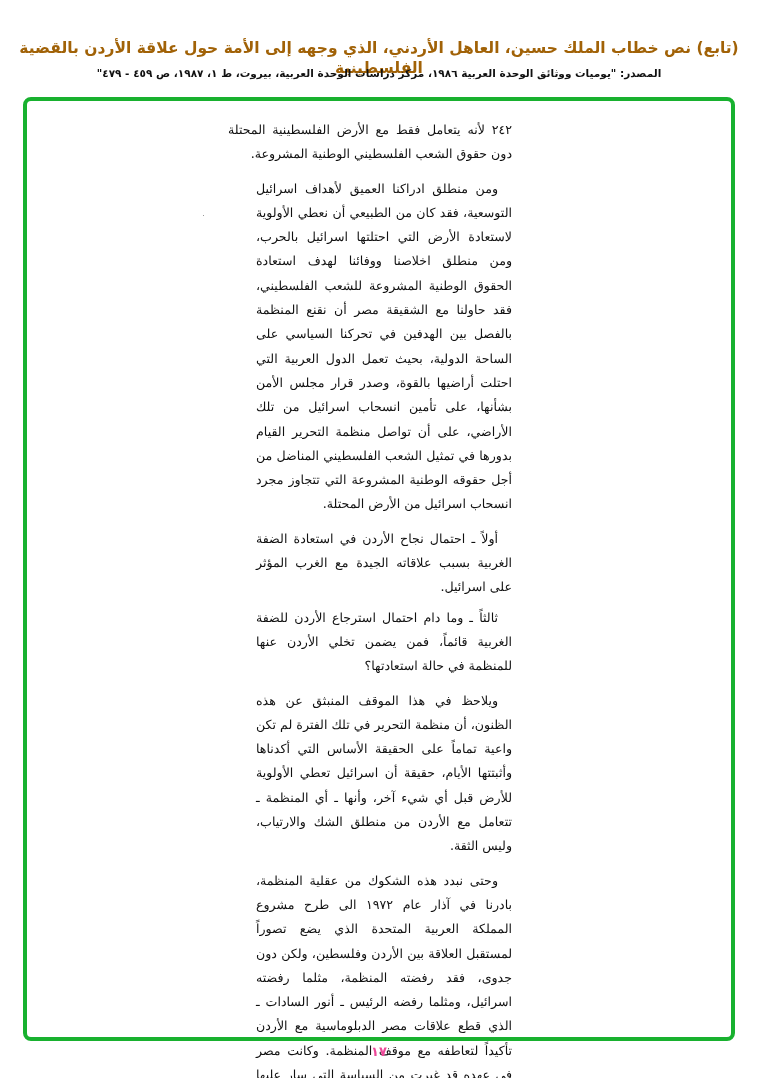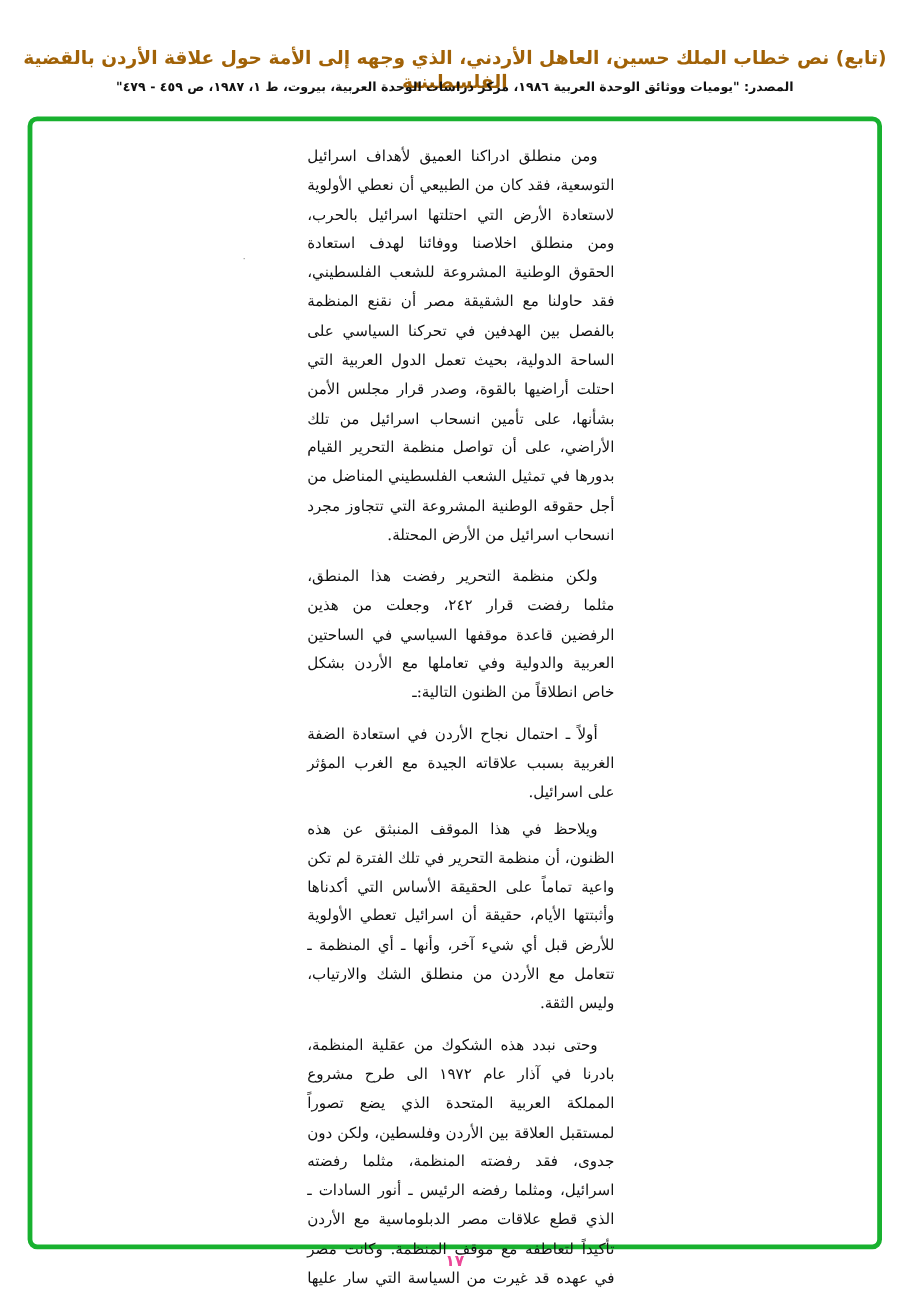--- a/index.html
+++ b/index.html
@@ -99,20 +99,21 @@
 </head>
 <body>
 
 <div class="header-title">(تابع) نص خطاب الملك حسين، العاهل الأردني، الذي وجهه إلى الأمة حول علاقة الأردن بالقضية الفلسطينية</div>
 <div class="header-source">المصدر: "يوميات ووثائق الوحدة العربية ١٩٨٦، مركز دراسات الوحدة العربية، بيروت، ط ١، ١٩٨٧، ص ٤٥٩ - ٤٧٩"</div>
 
 <div class="frame" style="border-color: rgb(24, 177, 47);"></div>
 <div class="speck"></div>
 
 <div class="column">
+  <p class="para">٢٤٢ لأنه يتعامل فقط مع الأرض الفلسطينية المحتلة دون حقوق الشعب الفلسطيني الوطنية المشروعة.</p>
   <p class="para indent">ومن منطلق ادراكنا العميق لأهداف اسرائيل التوسعية، فقد كان من الطبيعي أن نعطي الأولوية لاستعادة الأرض التي احتلتها اسرائيل بالحرب، ومن منطلق اخلاصنا ووفائنا لهدف استعادة الحقوق الوطنية المشروعة للشعب الفلسطيني، فقد حاولنا مع الشقيقة مصر أن نقنع المنظمة بالفصل بين الهدفين في تحركنا السياسي على الساحة الدولية، بحيث تعمل الدول العربية التي احتلت أراضيها بالقوة، وصدر قرار مجلس الأمن بشأنها، على تأمين انسحاب اسرائيل من تلك الأراضي، على أن تواصل منظمة التحرير القيام بدورها في تمثيل الشعب الفلسطيني المناضل من أجل حقوقه الوطنية المشروعة التي تتجاوز مجرد انسحاب اسرائيل من الأرض المحتلة.</p>
-  <p class="para indent">ولكن منظمة التحرير رفضت هذا المنطق، مثلما رفضت قرار ٢٤٢، وجعلت من هذين الرفضين قاعدة موقفها السياسي في الساحتين العربية والدولية وفي تعاملها مع الأردن بشكل خاص انطلاقاً من الظنون التالية:ـ</p>
   <p class="para indent tight">أولاً ـ احتمال نجاح الأردن في استعادة الضفة الغربية بسبب علاقاته الجيدة مع الغرب المؤثر على اسرائيل.</p>
+  <p class="para indent">ثالثاً ـ وما دام احتمال استرجاع الأردن للضفة الغربية قائماً، فمن يضمن تخلي الأردن عنها للمنظمة في حالة استعادتها؟</p>
   <p class="para indent">ويلاحظ في هذا الموقف المنبثق عن هذه الظنون، أن منظمة التحرير في تلك الفترة لم تكن واعية تماماً على الحقيقة الأساس التي أكدناها وأثبتتها الأيام، حقيقة أن اسرائيل تعطي الأولوية للأرض قبل أي شيء آخر، وأنها ـ أي المنظمة ـ تتعامل مع الأردن من منطلق الشك والارتياب، وليس الثقة.</p>
   <p class="para indent">وحتى نبدد هذه الشكوك من عقلية المنظمة، بادرنا في آذار عام ١٩٧٢ الى طرح مشروع المملكة العربية المتحدة الذي يضع تصوراً لمستقبل العلاقة بين الأردن وفلسطين، ولكن دون جدوى، فقد رفضته المنظمة، مثلما رفضته اسرائيل، ومثلما رفضه الرئيس ـ أنور السادات ـ الذي قطع علاقات مصر الدبلوماسية مع الأردن تأكيداً لتعاطفه مع موقف المنظمة. وكانت مصر في عهده قد غيرت من السياسة التي سار عليها الأردن مع مصر في عهد سلفه</p>
 </div>
 
 <div class="page-number">١٧</div>
 
 </body></html>

